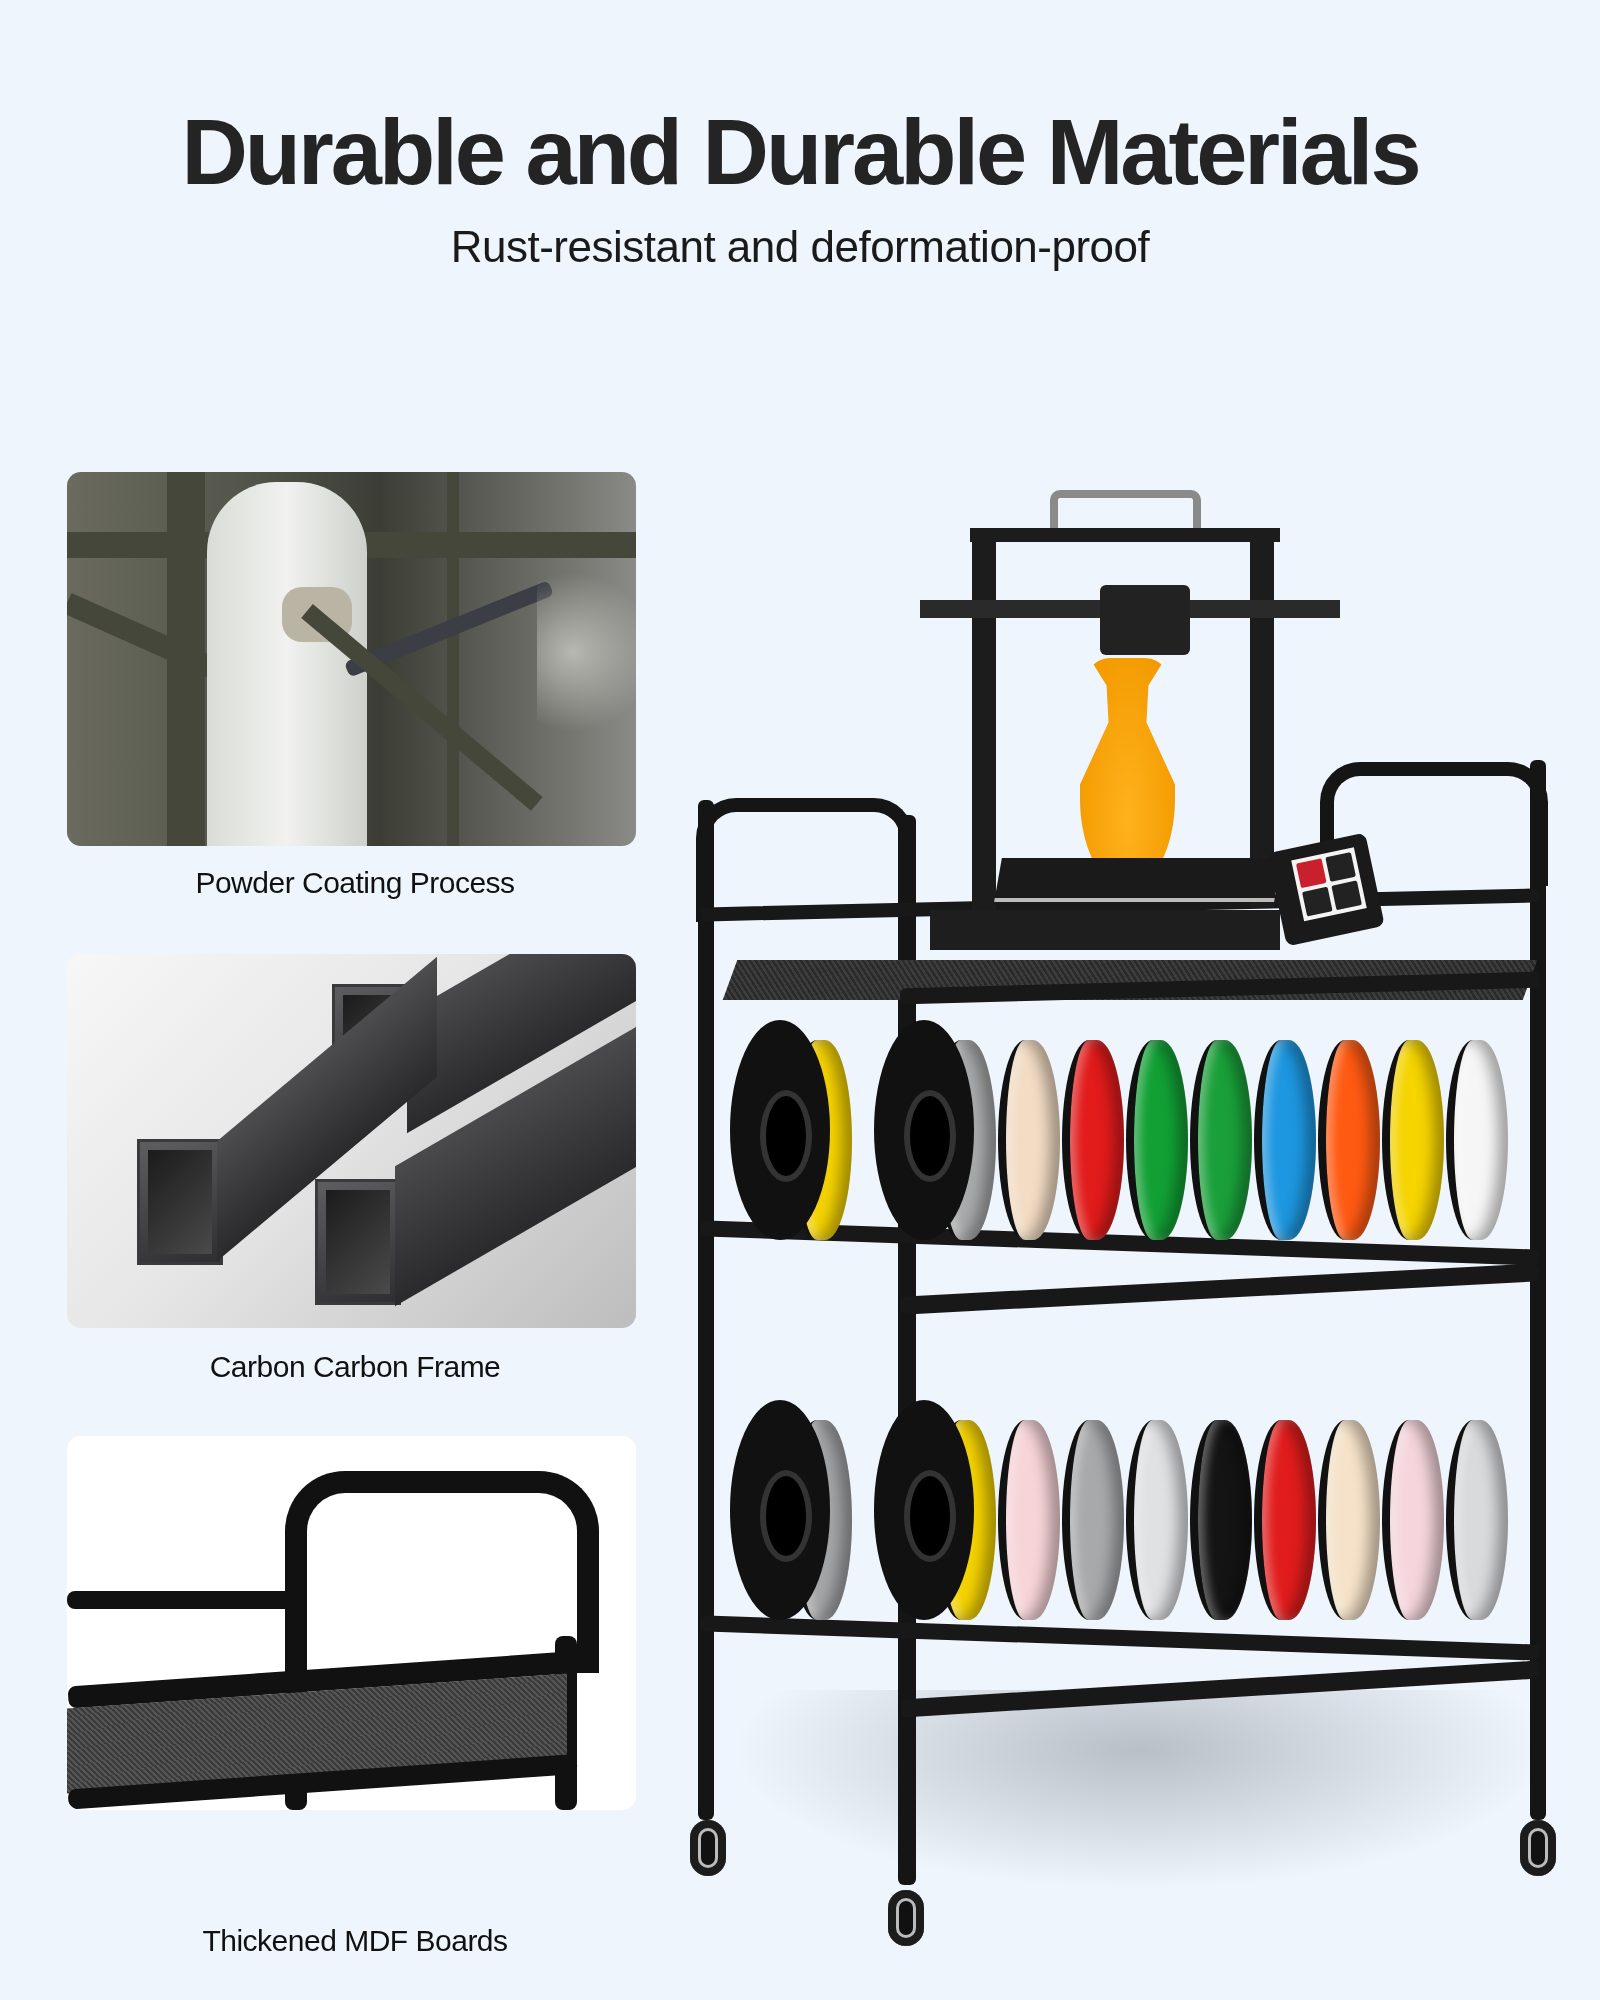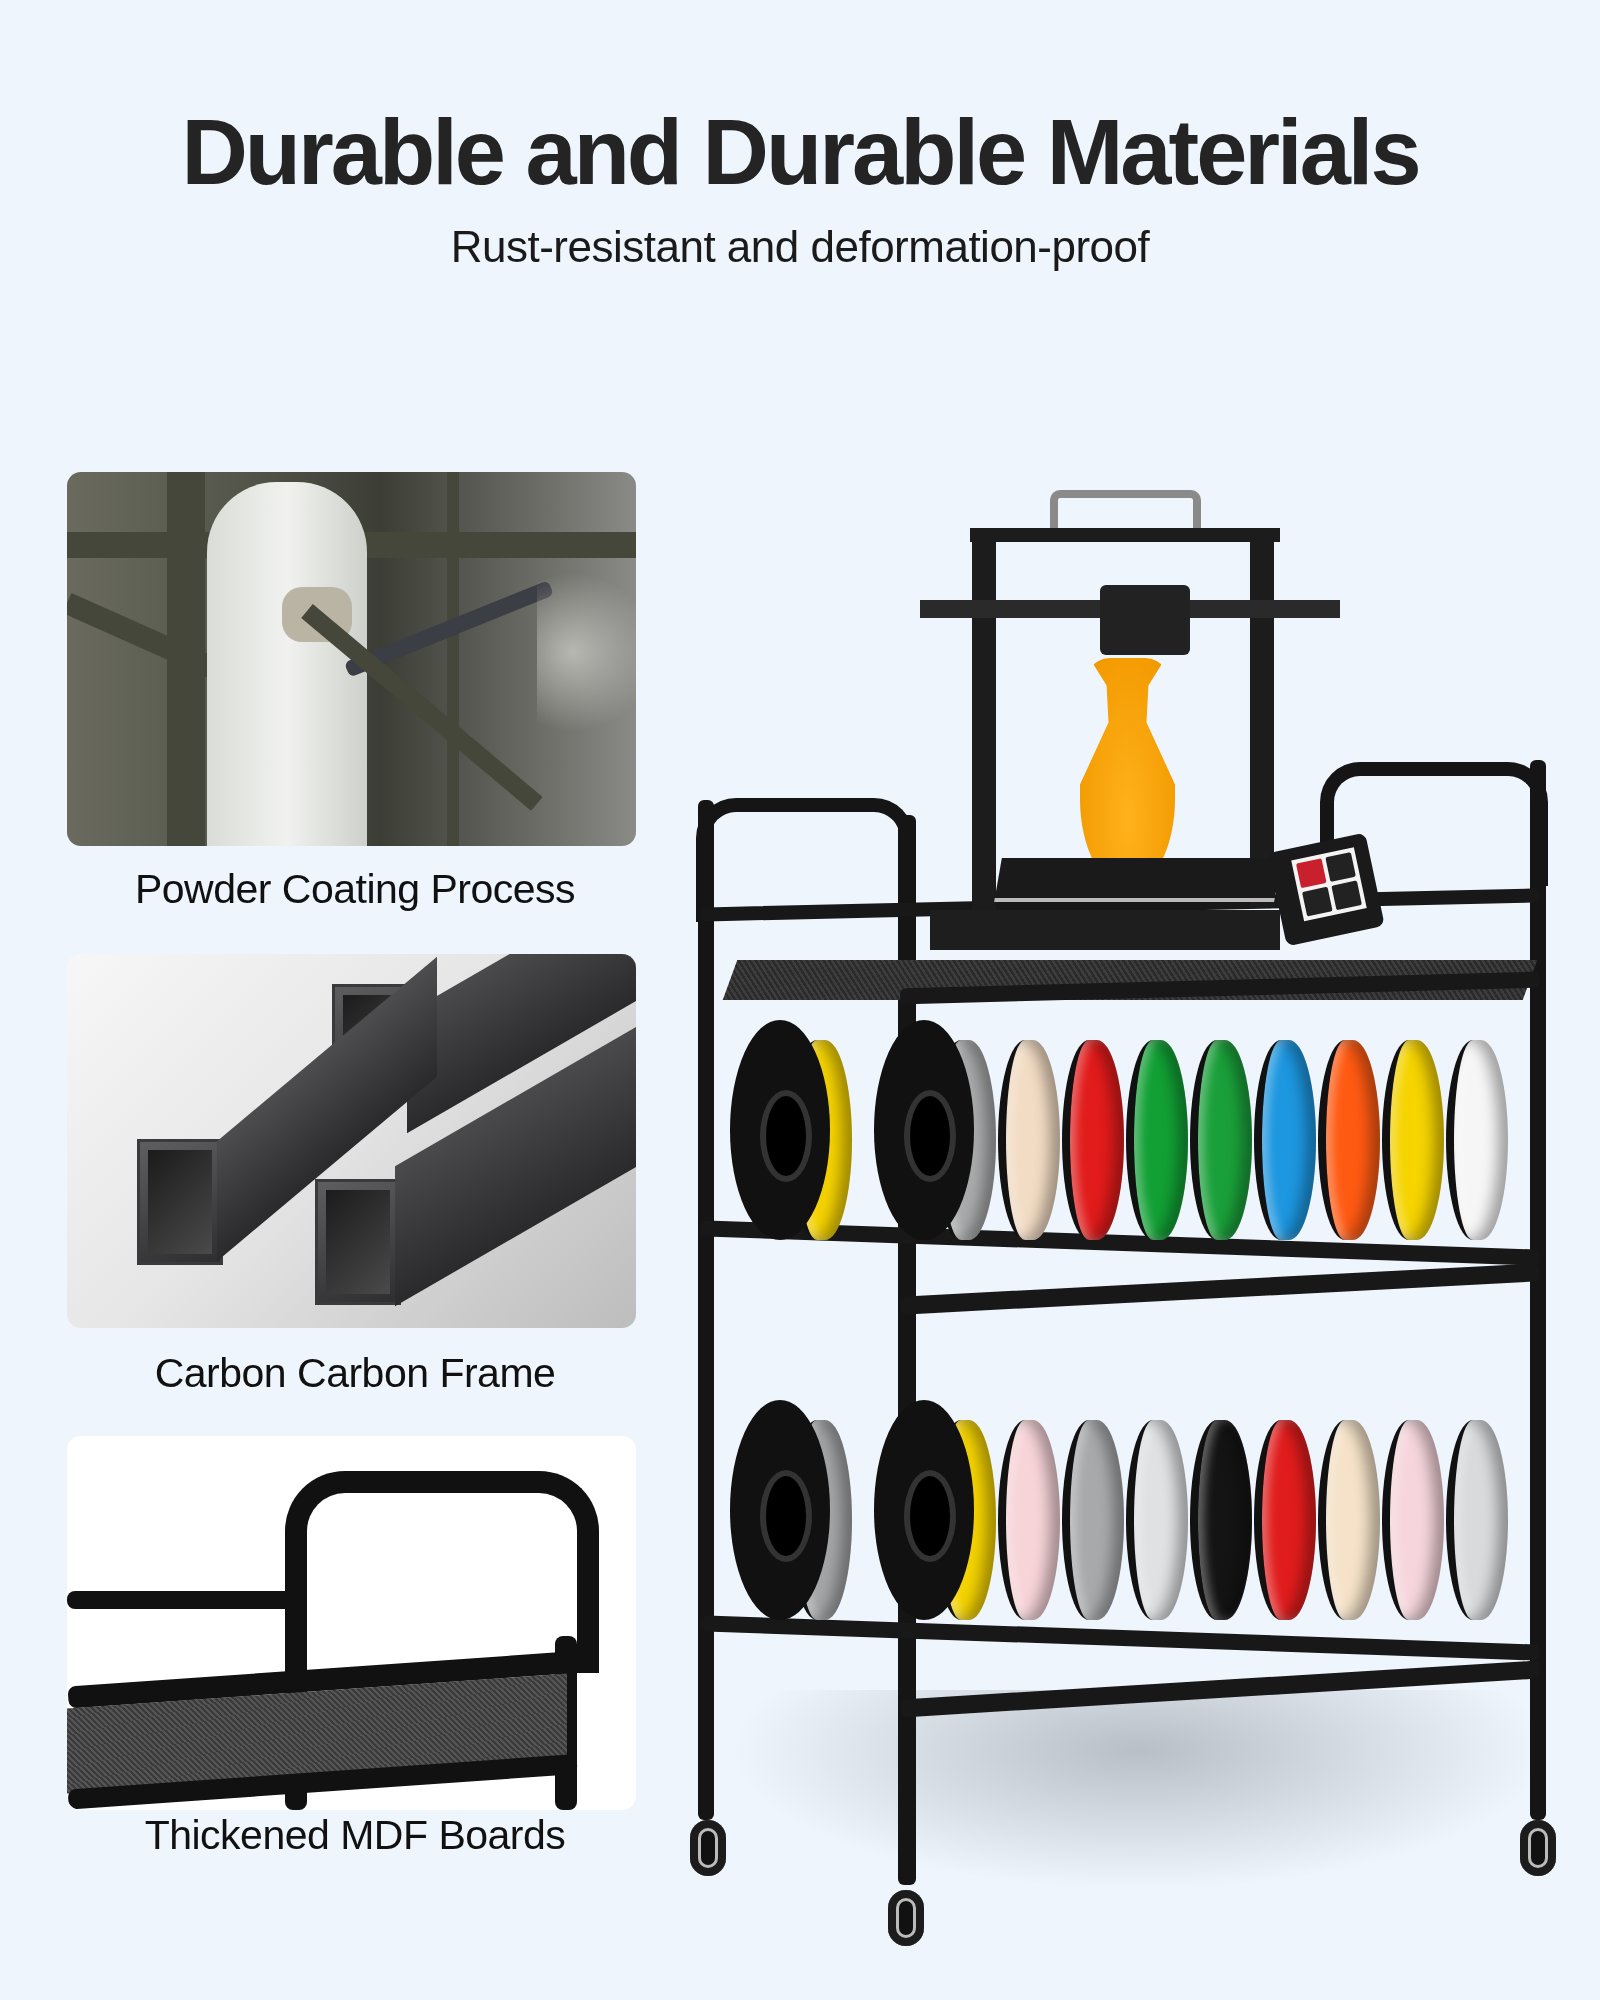--- a/index.html
+++ b/index.html
@@ -1,20 +1,20 @@
 <!DOCTYPE html>
 <html><head>
 <meta charset="utf-8">
 <style>
   html,body{margin:0;padding:0;}
   body{width:1600px;height:2000px;background:#eef5fc;position:relative;overflow:hidden;font-family:"Liberation Sans","DejaVu Sans",sans-serif;color:#1f1f1f;}
   .title{position:absolute;left:0;top:100px;width:1600px;text-align:center;font-size:92px;font-weight:700;letter-spacing:-3px;color:#242424;}
   .subtitle{position:absolute;left:0;top:222px;width:1600px;text-align:center;font-size:44px;font-weight:400;color:#1a1a1a;letter-spacing:-0.5px;}
   .panel{position:absolute;left:67px;width:569px;height:374px;border-radius:14px;overflow:hidden;}
-  .caption{position:absolute;left:40px;width:630px;text-align:center;font-size:41px;color:#111;letter-spacing:-0.5px;}
+  .caption{position:absolute;left:40px;width:630px;text-align:center;font-size:30px;color:#111;letter-spacing:-0.5px;}
   
   #p1{top:472px;background:linear-gradient(90deg,#6a6b5e 0%,#55564b 30%,#3c3d35 55%,#6f706a 85%,#8a8b86 100%);}
   #p1 .bar{position:absolute;background:#45473b;}
   #p1 .suit{position:absolute;left:140px;top:10px;width:160px;height:364px;background:linear-gradient(90deg,#d9dcd7,#f1f2ef 50%,#cdd0cb);border-radius:70px 70px 0 0;}
   #p1 .mask{position:absolute;left:215px;top:115px;width:70px;height:55px;background:#b9b4a3;border-radius:20px;}
   #p1 .gun{position:absolute;left:280px;top:190px;width:220px;height:16px;background:#3b3e44;transform:rotate(-22deg);transform-origin:left center;border-radius:6px;}
   #p1 .spray{position:absolute;left:470px;top:100px;width:120px;height:160px;background:radial-gradient(ellipse at 30% 50%,rgba(200,200,195,.8),rgba(150,150,145,0) 70%);}
   
   #p2{top:954px;background:linear-gradient(135deg,#f7f7f7 0%,#e6e6e6 45%,#bdbdbd 100%);}
   .tube{position:absolute;background:linear-gradient(160deg,#5e5e60,#2e2e30);border:3px solid #3a3a3c;}
@@ -82,21 +82,21 @@
 
 <div class="panel" id="p3">
   <div class="rail" style="left:218px;top:35px;width:270px;height:180px;background:transparent;border:22px solid #111;border-bottom:none;border-radius:60px 60px 0 0;"></div>
   <div class="rail" style="left:218px;top:200px;width:22px;height:174px;"></div>
   <div class="rail" style="left:488px;top:200px;width:22px;height:174px;"></div>
   <div class="rail" style="left:0;top:155px;width:230px;height:18px;"></div>
   <div class="rail" style="left:0;top:215px;width:510px;height:22px;transform:rotate(-4deg);transform-origin:right;"></div>
   <div class="mesh"></div>
   <div class="rail" style="left:0;top:318px;width:510px;height:20px;transform:rotate(-4deg);transform-origin:right;"></div>
 </div>
-<div class="caption" style="top:1812px;">Thickened MDF Boards</div>
+<div class="caption" style="top:1924px;">Thickened MDF Boards</div>
 
 <div class="shadow"></div>
 <div class="cart">
 
   <div class="post" style="left:48px;top:320px;width:16px;height:1020px;"></div>
   <div class="post" style="left:248px;top:335px;width:18px;height:1070px;"></div>
   <div class="post" style="left:880px;top:280px;width:16px;height:1060px;"></div>
 
   <div class="post" style="left:46px;top:318px;width:190px;height:110px;background:transparent;border:14px solid #151515;border-bottom:none;border-radius:40px 40px 0 0;"></div>
   <div class="post" style="left:670px;top:282px;width:200px;height:110px;background:transparent;border:14px solid #151515;border-bottom:none;border-radius:40px 40px 0 0;"></div>

